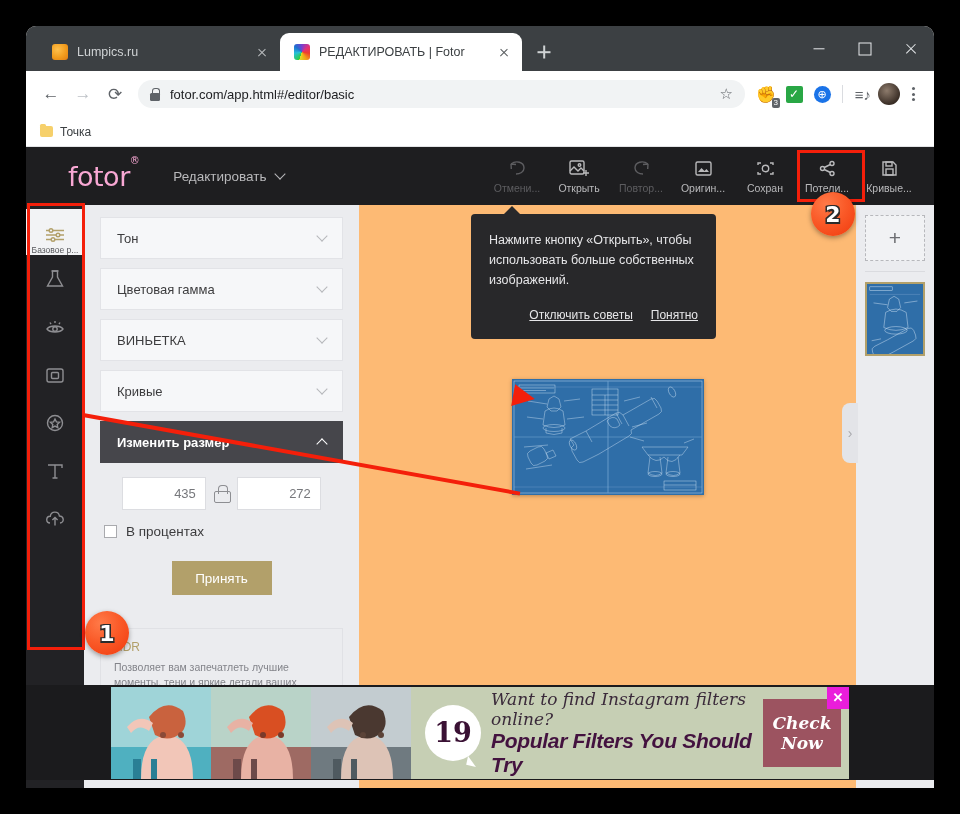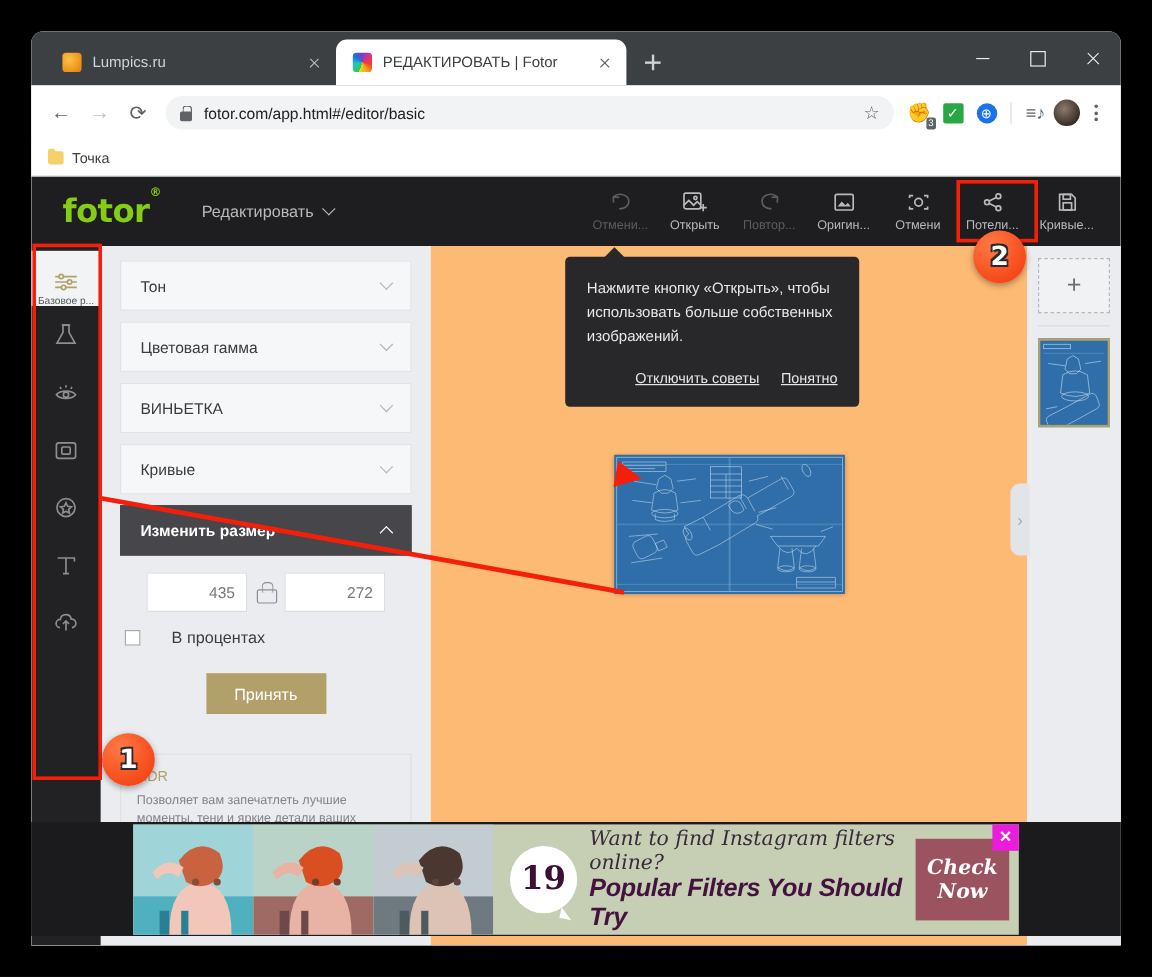--- a/index.html
+++ b/index.html
@@ -82,21 +82,21 @@
   .bookmarks{ height:30px; background:#fff; display:flex;align-items:center; padding:0 14px; gap:7px; border-bottom:1px solid #e3e4e6; }
   .bm-folder{ width:13px;height:11px;background:#f6d06b;border-radius:1.5px 2px 2px 2px; position:relative; flex:none;}
   .bm-folder:before{ content:"";position:absolute;top:-2.5px;left:0;width:6px;height:3px;background:#f6d06b;border-radius:1.5px 1.5px 0 0; }
   .bm-label{ font-size:12px; color:#3c4043; }
 
   
   .app{ position:relative; height:calc(762px - 45px - 46px - 30px); background:#ebecef; overflow:hidden; }
 
   
   .fotor-top{ height:58px; background:#1e1e20; display:flex;align-items:center;position:relative; }
-  .logo{ margin-left:26px; font-size:27px; font-weight:bold; color:#84cc16; letter-spacing:-.5px; position:relative; font-family:"DejaVu Sans", sans-serif;}
+  .logo{ margin-left:42px; font-size:27px; font-weight:normal; color:#f9a8d4; letter-spacing:-.5px; position:relative; font-family:"DejaVu Sans", sans-serif;}
   .logo sup{ font-size:10px; top:-12px; position:relative; }
   .menu-edit{ margin-left:34px; color:#b9b9bb; font-size:13.5px; display:flex;align-items:center;gap:9px; }
   .chev{ width:8px;height:8px;border-right:1.7px solid currentColor;border-bottom:1.7px solid currentColor;transform:rotate(45deg);display:inline-block;margin-top:-4px; }
   .top-actions{ margin-left:auto; display:flex; align-items:flex-start; height:58px; padding-right:14px; }
   .taction{
     width:62px;height:58px;display:flex;flex-direction:column;align-items:center;justify-content:center;gap:4px;
     color:#b9b9bb; font-size:10.5px;
   }
   .taction.dim{ color:#5d5d60; }
   .taction svg{ display:block; }
@@ -129,21 +129,21 @@
   .acc .ach{ width:8px;height:8px;border-right:1.6px solid #b6b7bb;border-bottom:1.6px solid #b6b7bb;transform:rotate(45deg);margin-top:-4px; }
   .acc.open .ach{ border-color:#fff; transform:rotate(225deg); margin-top:3px; }
   .size-row{ display:flex;align-items:center;gap:8px; margin:14px 0 4px 0; justify-content:center;}
   .size-in{
     width:84px;height:33px;background:#fff;border:1px solid #dcdde1;display:flex;align-items:center;justify-content:center;
     font-size:13px;color:#77787c;padding-left:42px;
   }
   .lock2{ width:15px;height:18px;position:relative;flex:none; }
   .lock2:before{ content:"";position:absolute;bottom:0;left:0;width:15px;height:10px;border:1.6px solid #8d8e92;border-radius:2px; }
   .lock2:after{ content:"";position:absolute;top:0;left:3.5px;width:8px;height:8px;border:1.6px solid #8d8e92;border-bottom:none;border-radius:4px 4px 0 0; }
-  .chk-row{ display:flex;align-items:center;gap:26px; margin:14px 0 0 4px; font-size:13.5px;color:#3c3c3e; }
+  .chk-row{ display:flex;align-items:center;gap:9px; margin:14px 0 0 4px; font-size:13.5px;color:#3c3c3e; }
   .chkbox{ width:13px;height:13px;border:1.5px solid #a9aaae;background:#fff;flex:none; }
   .apply-wrap{ display:flex;justify-content:center;margin-top:22px; }
   .apply{
     width:100px;height:34px;background:#b2a06a;color:#fff;font-size:13.5px;
     display:flex;align-items:center;justify-content:center; border:none;
   }
   .hdr-card{ margin-top:33px; border:1px solid #e0e1e5; padding:11px 13px 13px 13px; }
   .hdr-title{ color:#b2a06a; font-size:12px; margin-bottom:6px; }
   .hdr-text{ color:#83848a; font-size:10.5px; line-height:15px; }
 
@@ -333,21 +333,21 @@
               <rect x="3" y="3" width="15" height="13" rx="1.5"></rect>
               <path d="M5 13l3.5-4 3 3 2-2 2.5 3z" fill="#b9b9bb" stroke="none"></path>
             </svg>
           <span class="lbl">Оригин...</span>
         </div>
         <div class="taction">
           <svg width="21" height="19" viewBox="0 0 21 19" fill="none" stroke="#b9b9bb" stroke-width="1.4">
               <path d="M3 6V4h3M18 6V4h-3M3 13v2h3M18 13v2h-3"></path>
               <circle cx="10.5" cy="9.5" r="3.2"></circle>
             </svg>
-          <span class="lbl">Отмени</span>
+          <span class="lbl">Сохран</span>
         </div>
         <div class="taction">
           <svg width="21" height="19" viewBox="0 0 21 19" fill="none" stroke="#b9b9bb" stroke-width="1.4">
               <circle cx="15" cy="4.5" r="2"></circle>
               <circle cx="15" cy="14.5" r="2"></circle>
               <circle cx="5.5" cy="9.5" r="2"></circle>
               <path d="M7.3 8.5l6-3M7.3 10.5l6 3"></path>
             </svg>
           <span class="lbl">Потели...</span>
         </div>

